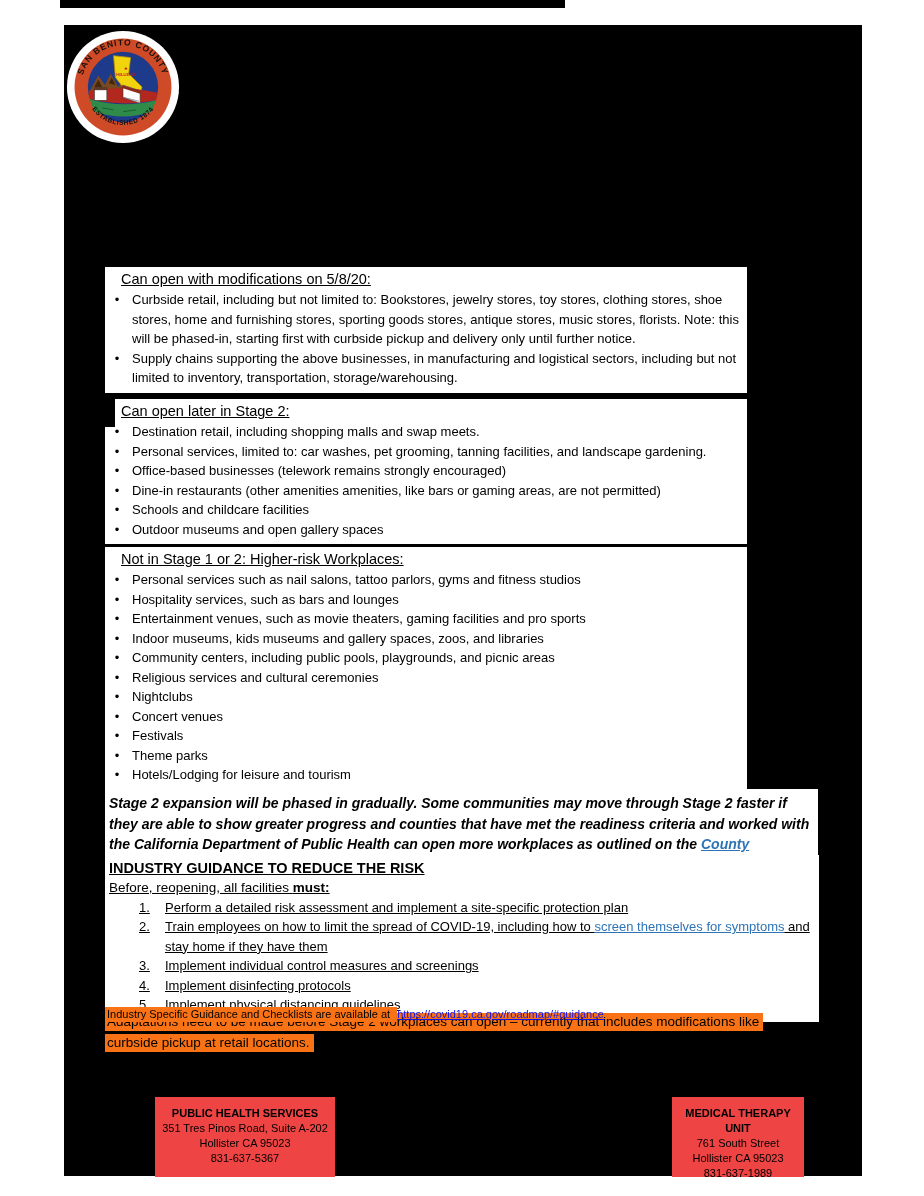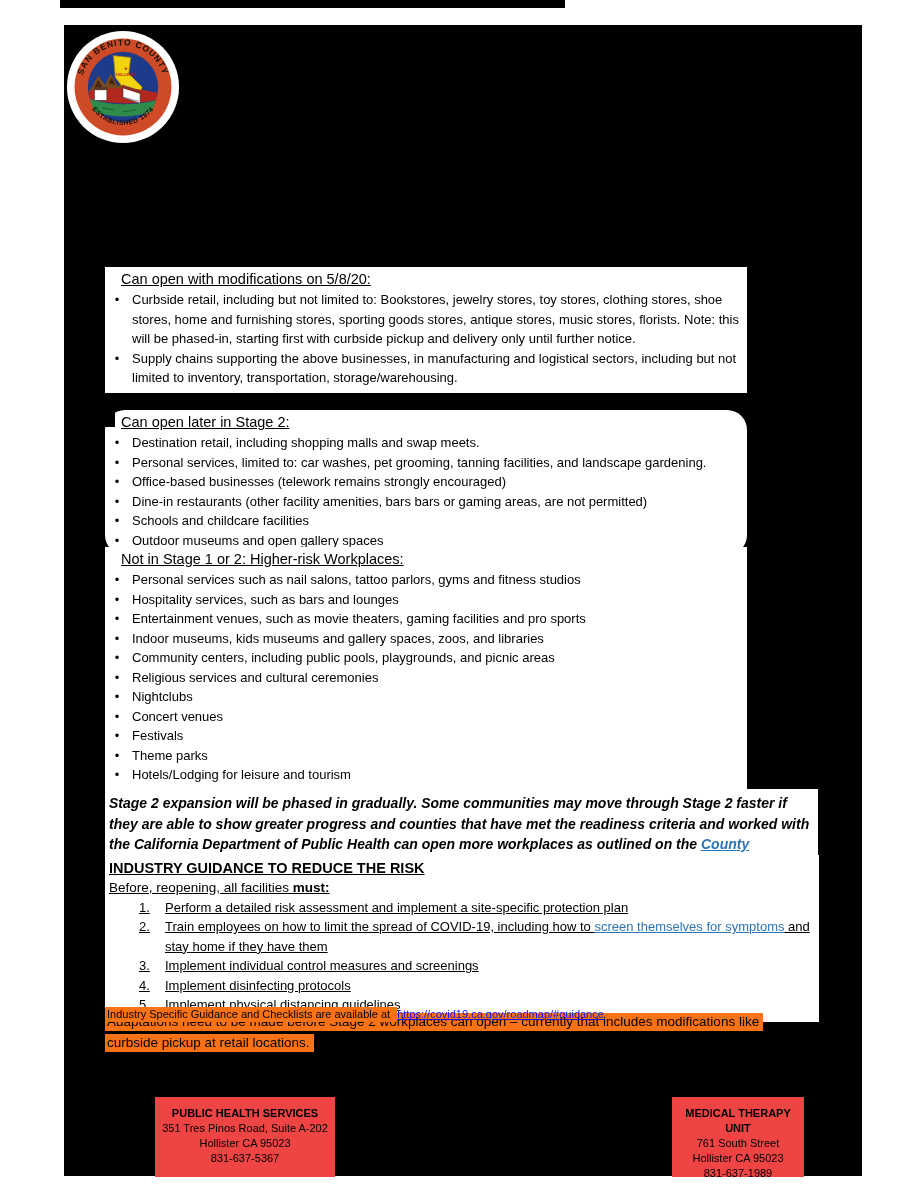--- a/index.html
+++ b/index.html
@@ -85,37 +85,37 @@
     <span class="blt">•</span>
     <span class="bt">Curbside retail, including but not limited to: Bookstores, jewelry stores, toy stores, clothing stores, shoe stores, home and furnishing stores, sporting goods stores, antique stores, music stores, florists. Note: this will be phased-in, starting first with curbside pickup and delivery only until further notice.</span>
   </div>
   <div class="b">
     <span class="blt">•</span>
     <span class="bt">Supply chains supporting the above businesses, in manufacturing and logistical sectors, including but not limited to inventory, transportation, storage/warehousing.</span>
   </div>
 </div>
 
 <div class="notch"></div>
-<div class="wbox sect" style="top:410px;border-radius:20px;">
+<div class="wbox sect" style="top:399px;">
   <div class="sect-h">Can open later in Stage 2:</div>
   <div class="b">
       <span class="blt">•</span>
       <span class="bt">Destination retail, including shopping malls and swap meets.</span>
     </div>
   <div class="b">
       <span class="blt">•</span>
       <span class="bt">Personal services, limited to: car washes, pet grooming, tanning facilities, and landscape gardening.</span>
     </div>
   <div class="b">
       <span class="blt">•</span>
       <span class="bt">Office-based businesses (telework remains strongly encouraged)</span>
     </div>
   <div class="b">
       <span class="blt">•</span>
-      <span class="bt">Dine-in restaurants (other facility amenities, bars bars or gaming areas, are not permitted)</span>
+      <span class="bt">Dine-in restaurants (other amenities amenities, like bars or gaming areas, are not permitted)</span>
     </div>
   <div class="b">
       <span class="blt">•</span>
       <span class="bt">Schools and childcare facilities</span>
     </div>
   <div class="b">
       <span class="blt">•</span>
       <span class="bt">Outdoor museums and open gallery spaces</span>
     </div>
 </div>

